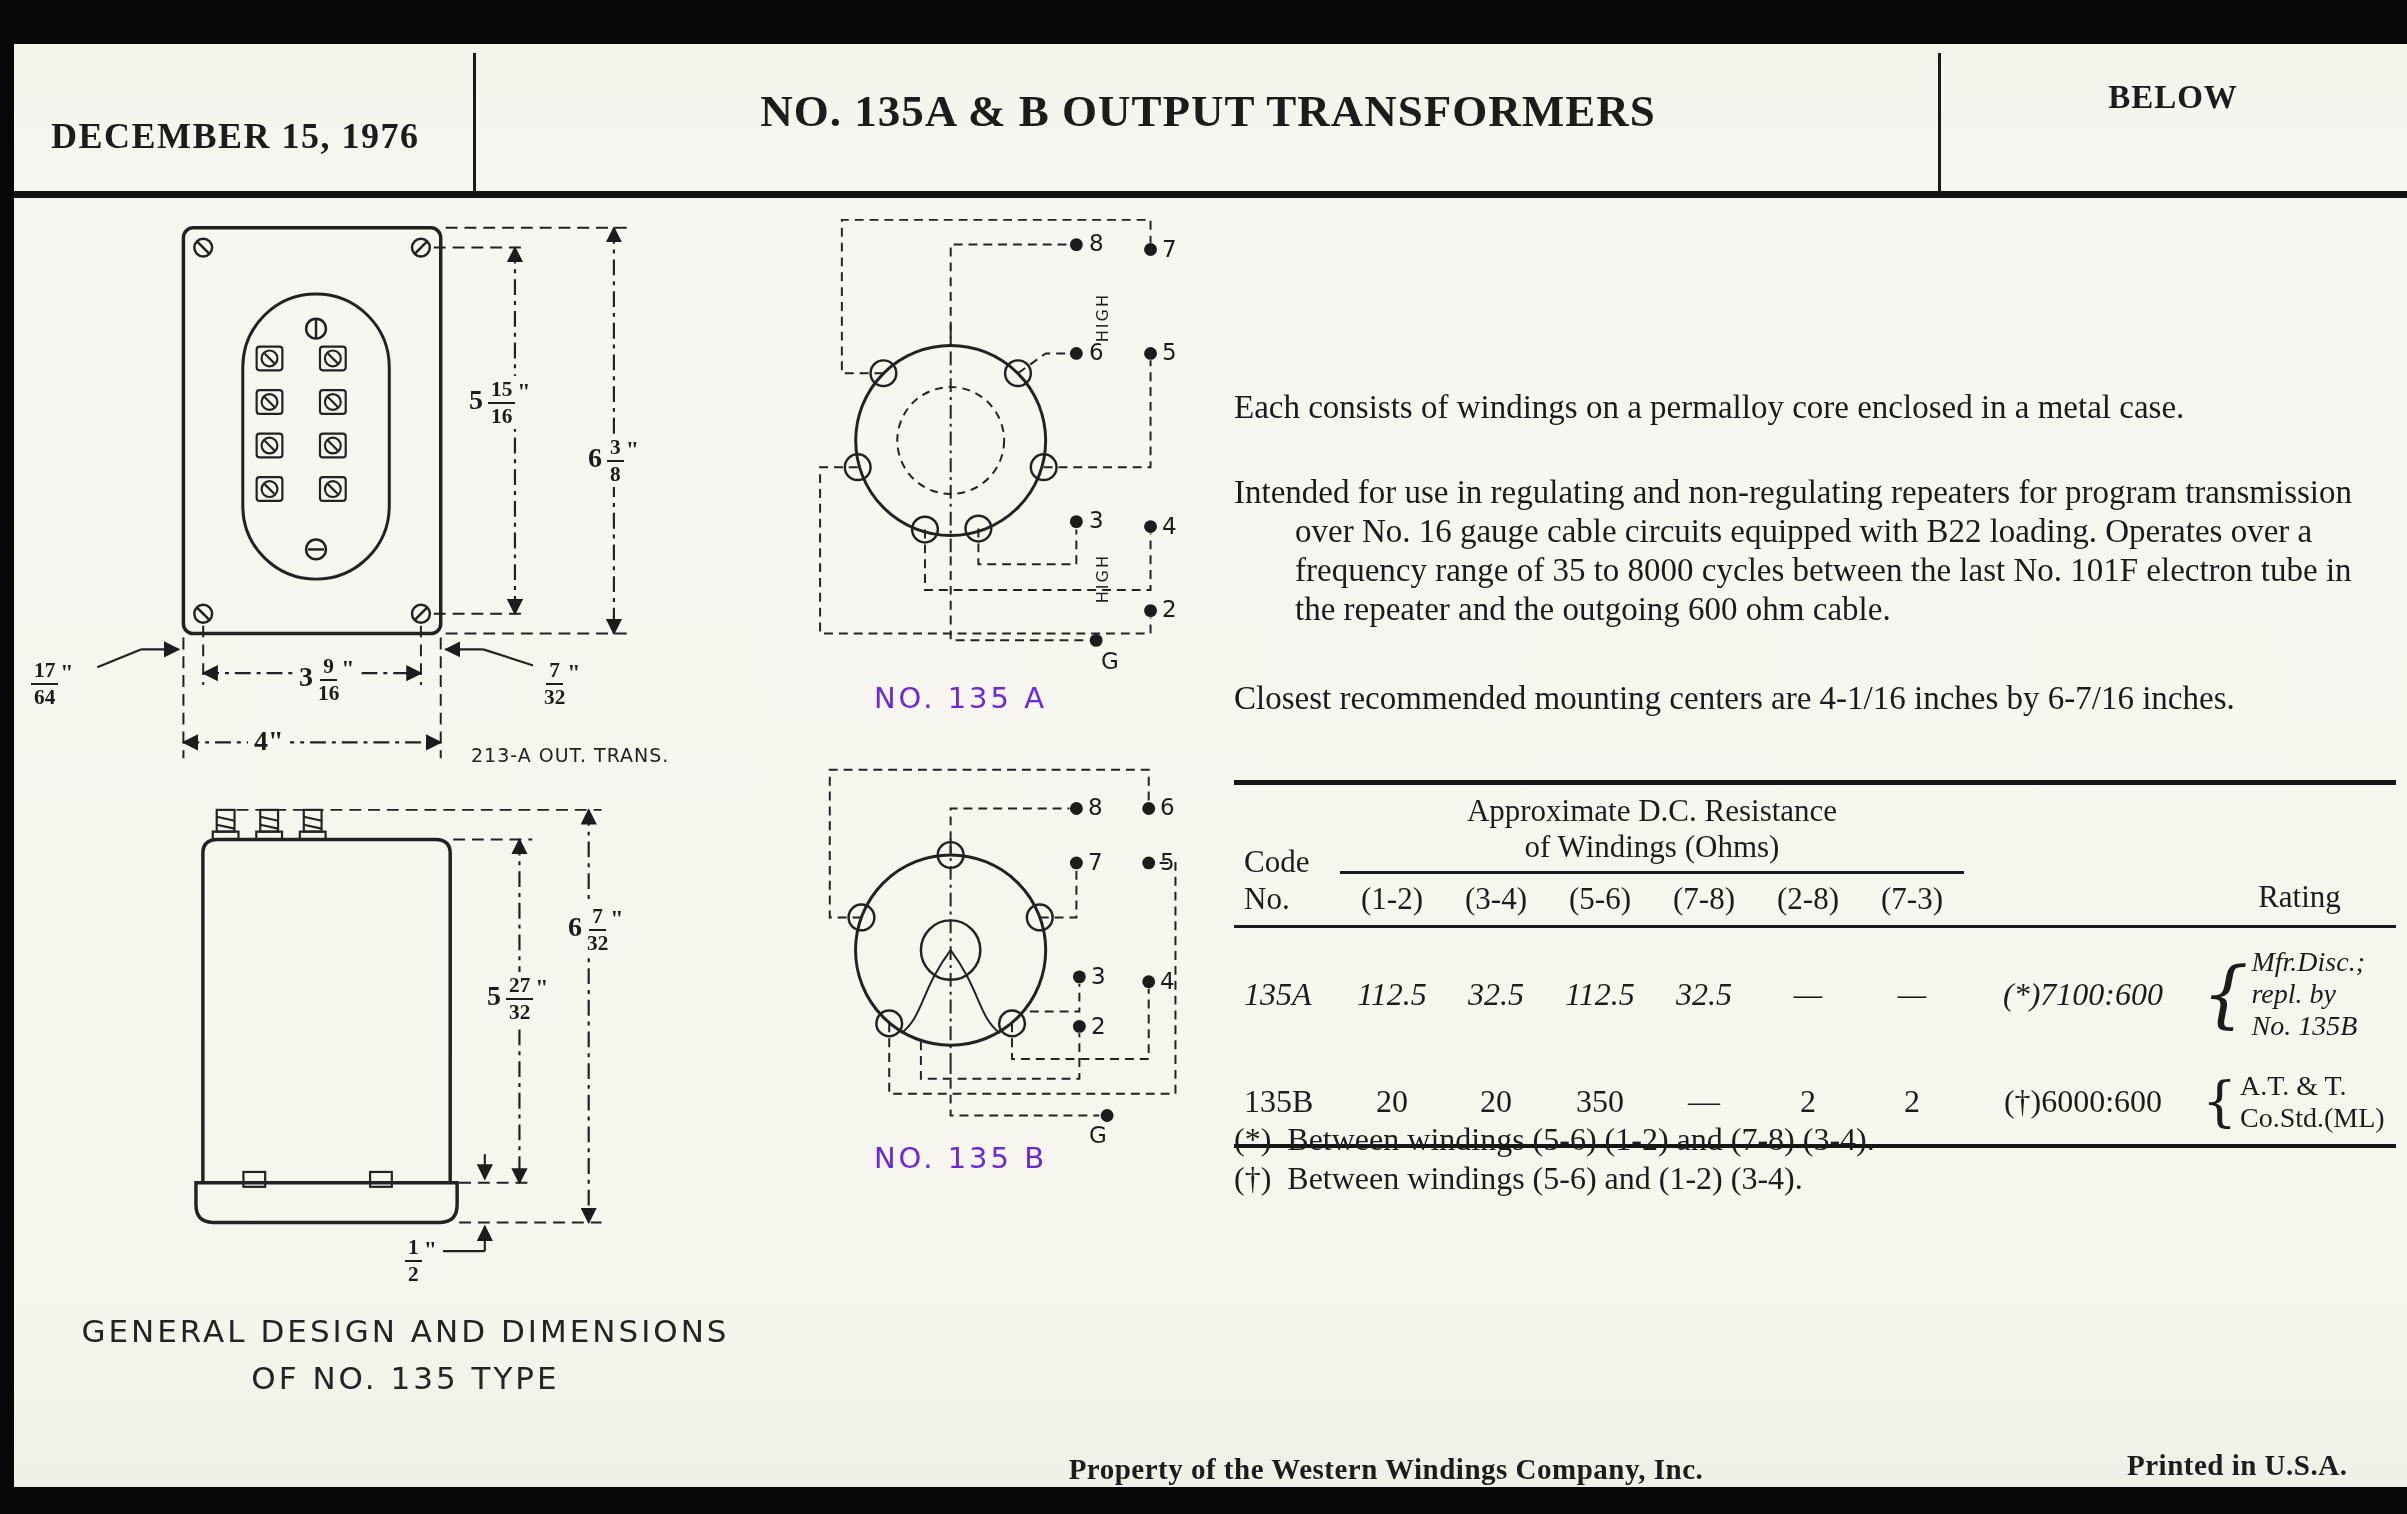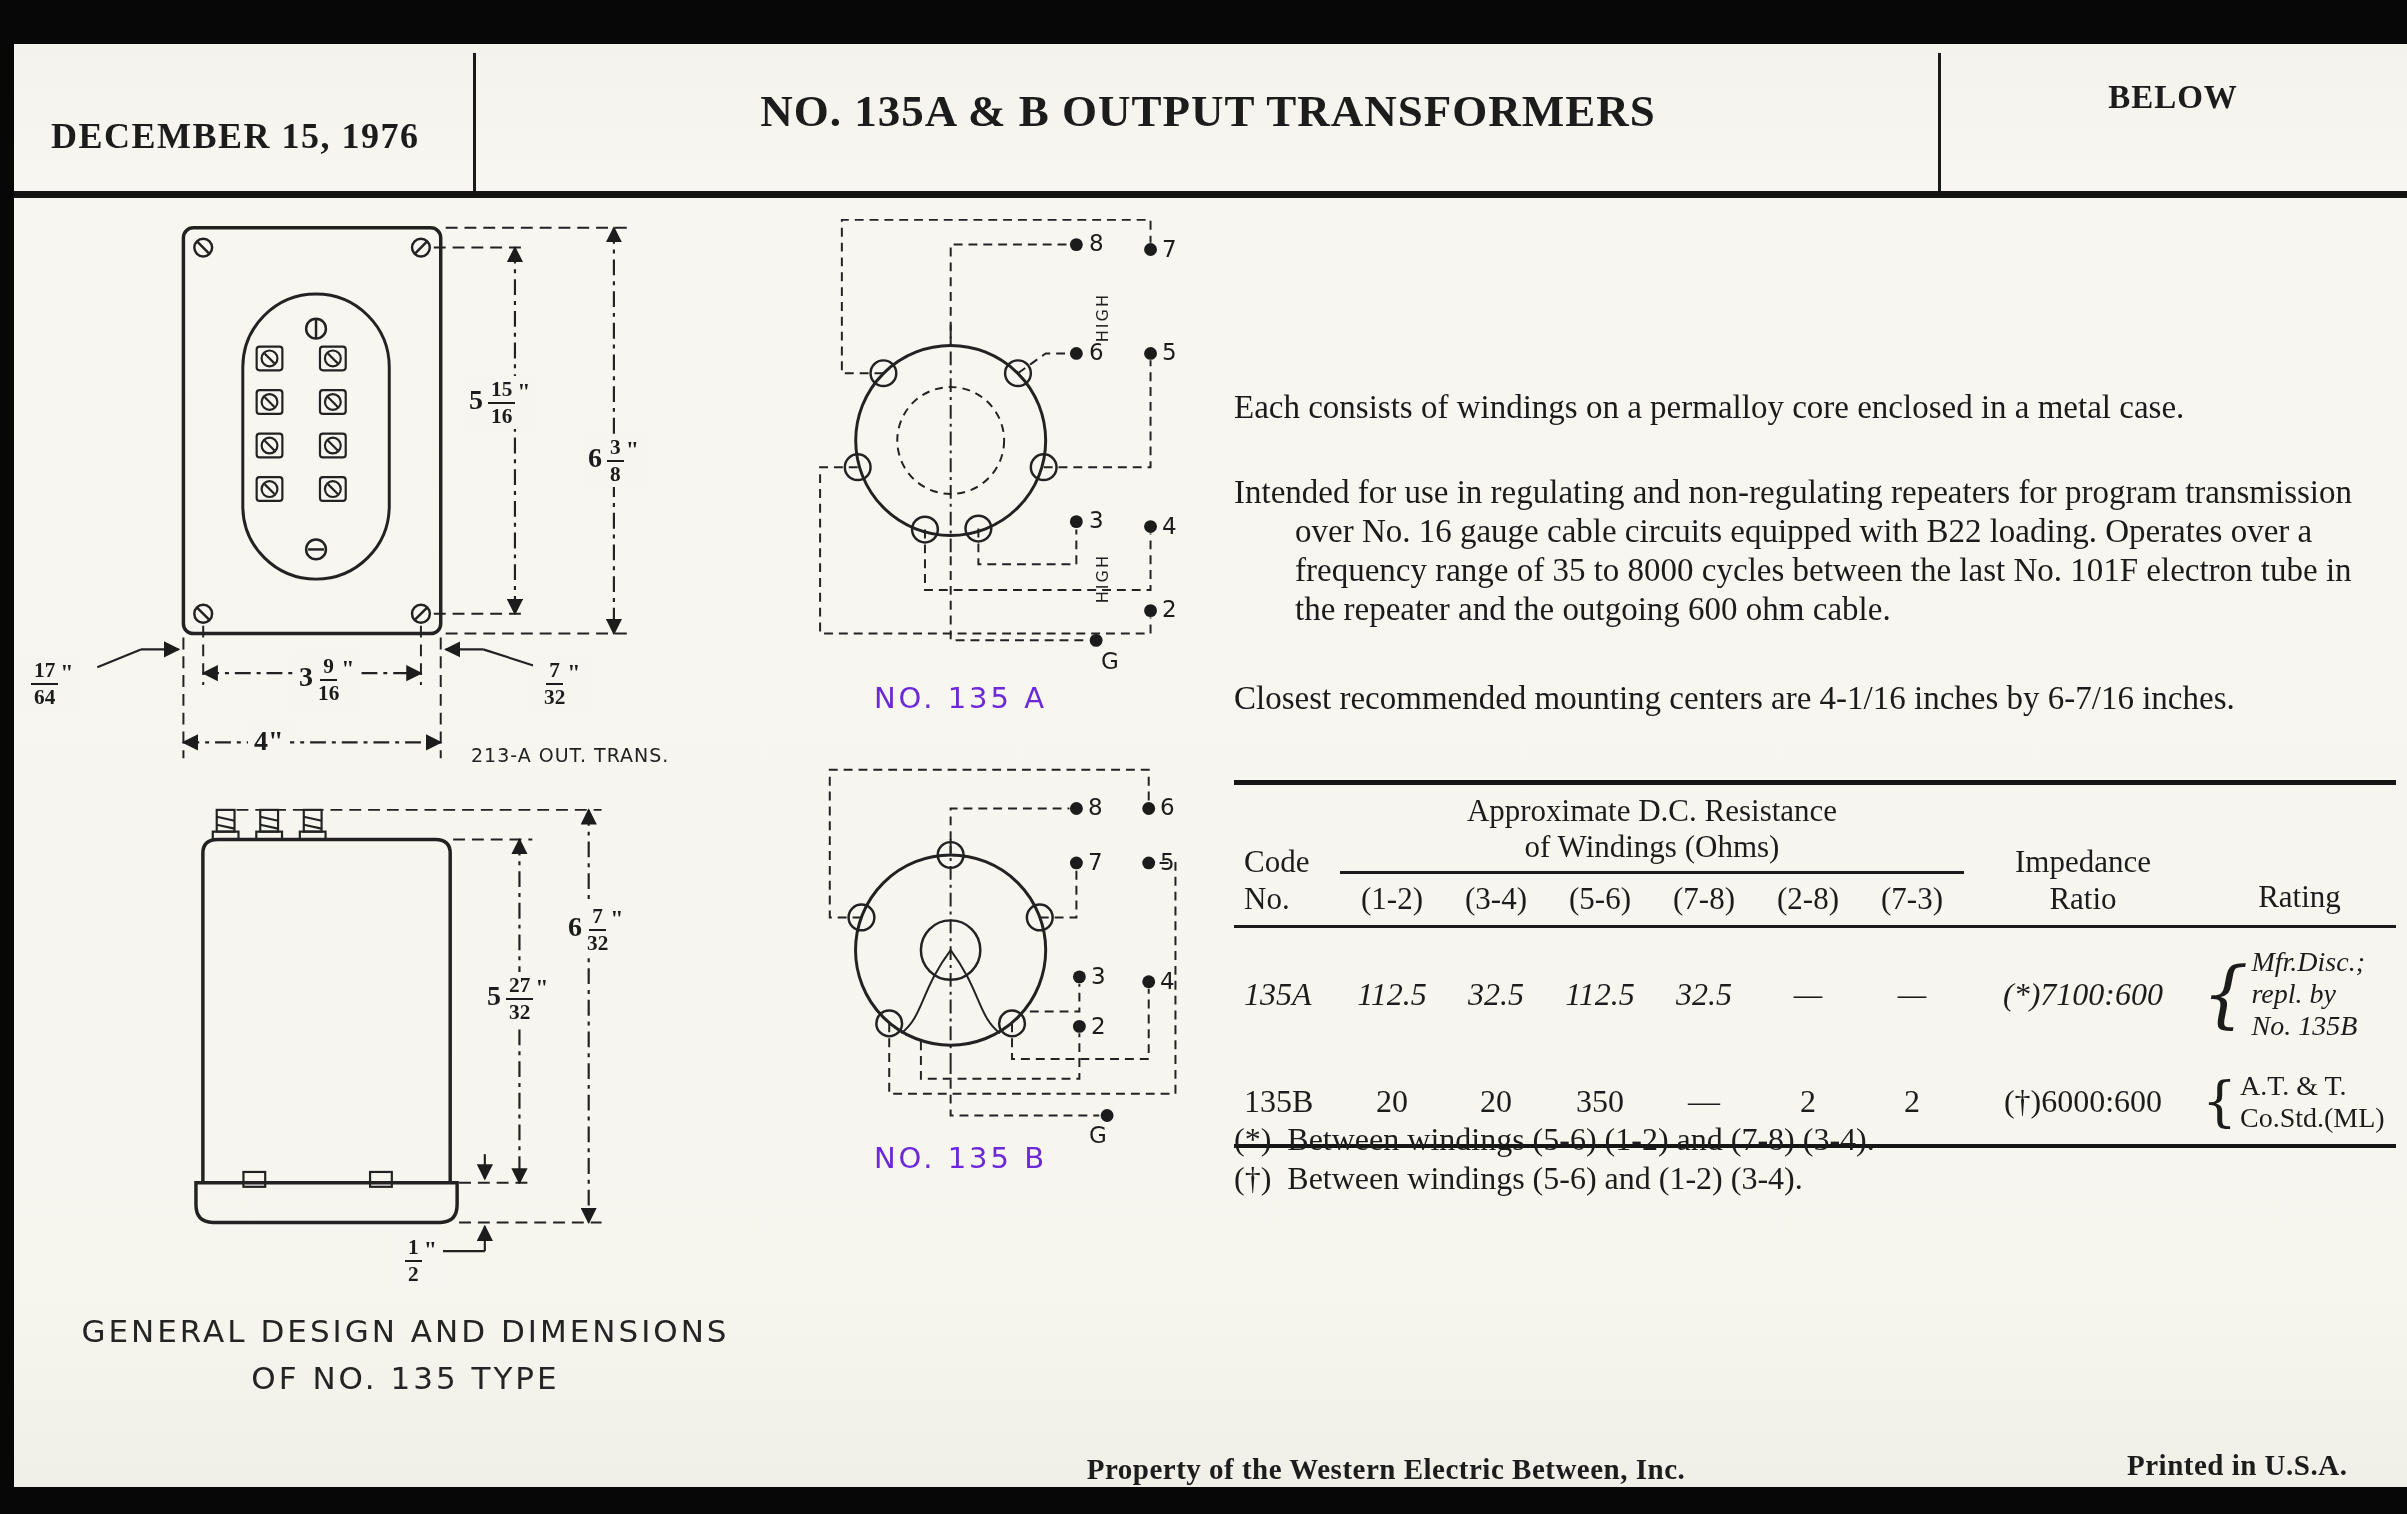--- a/index.html
+++ b/index.html
@@ -344,24 +344,20 @@
         </div>
         <div class="subcols">
           <span>(1-2)</span>
           <span>(3-4)</span>
           <span>(5-6)</span>
           <span>(7-8)</span>
           <span>(2-8)</span>
           <span>(7-3)</span>
         </div>
       </div>
-      <div class="th-imp">
-        <div>Impedance</div>
-        <div>Ratio</div>
-      </div>
       <div class="th-rating">Rating</div>
     </div>
 
     <div class="tgrid trow disc">
       <div class="td td-code">135A</div>
       <div class="td">112.5</div>
       <div class="td">32.5</div>
       <div class="td">112.5</div>
       <div class="td">32.5</div>
       <div class="td">—</div>
@@ -392,20 +388,20 @@
           <div>A.T. &amp; T.</div>
           <div>Co.Std.(ML)</div>
         </span>
       </div>
     </div>
   </div>
 
   <div class="footnote" style="top:1121px">(*)  Between windings (5-6) (1-2) and (7-8) (3-4).</div>
   <div class="footnote" style="top:1160px">(†)  Between windings (5-6) and (1-2) (3-4).</div>
 
-  <div class="footer-prop">Property of the Western Electric Between, Inc.</div>
+  <div class="footer-prop">Property of the Western Windings Company, Inc.</div>
   <div class="footer-printed">Printed in U.S.A.</div>
 
   <div class="bar bar-top"></div>
   <div class="bar bar-left"></div>
   <div class="bar bar-bottom"></div>
 </div>
 
 
 </body></html>

